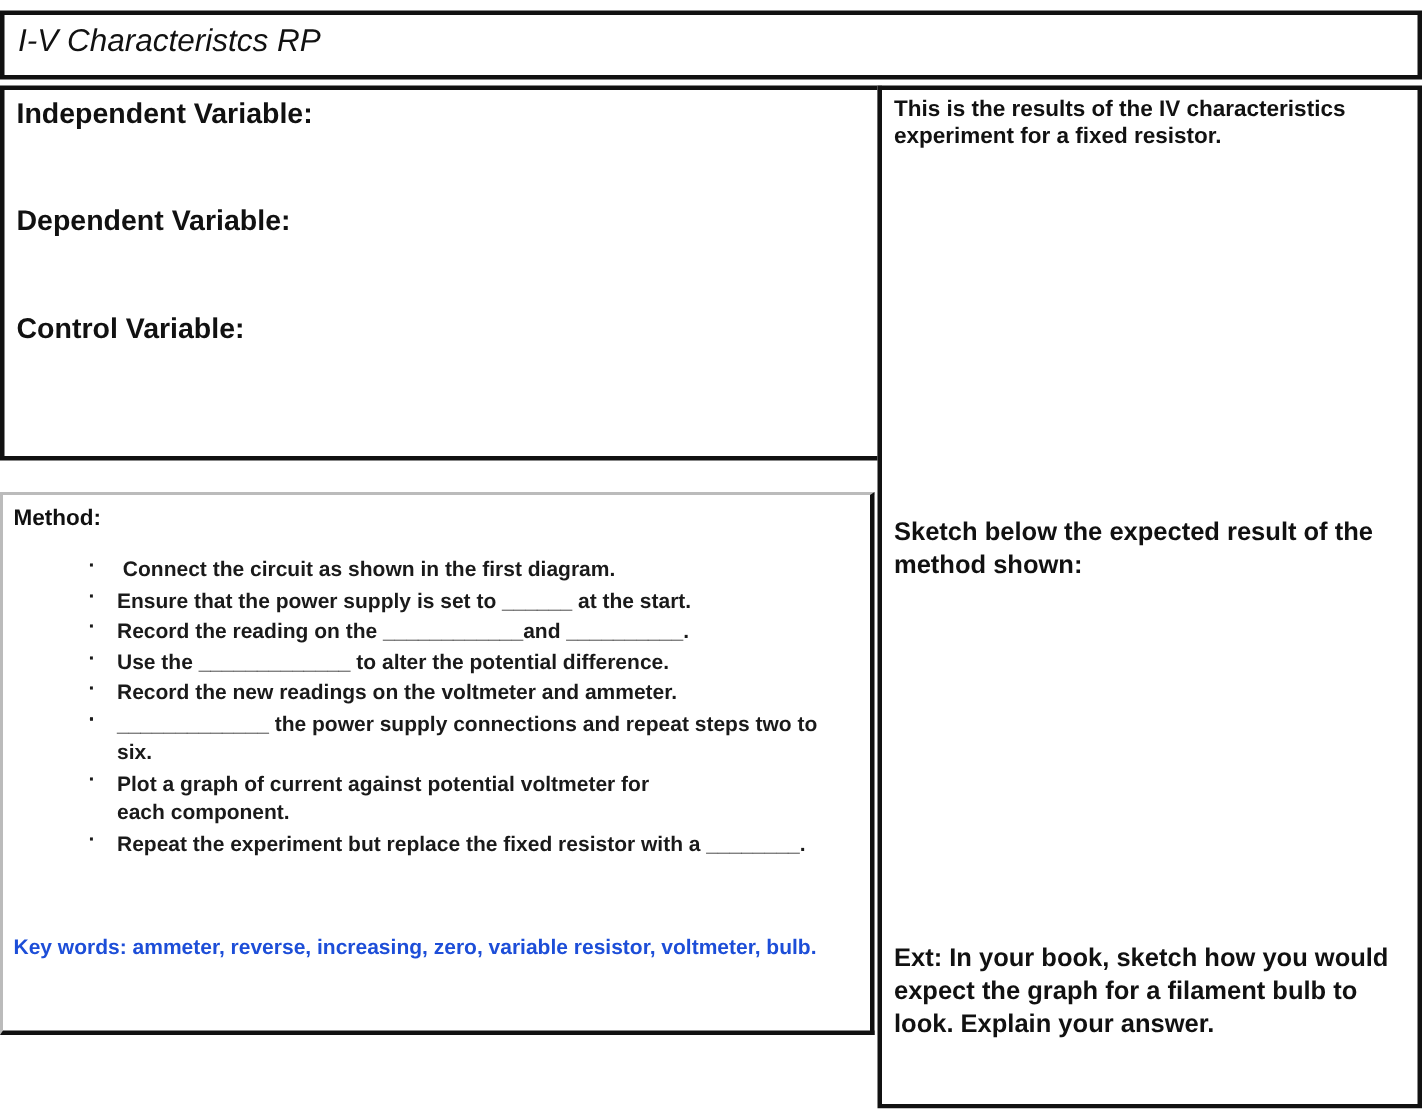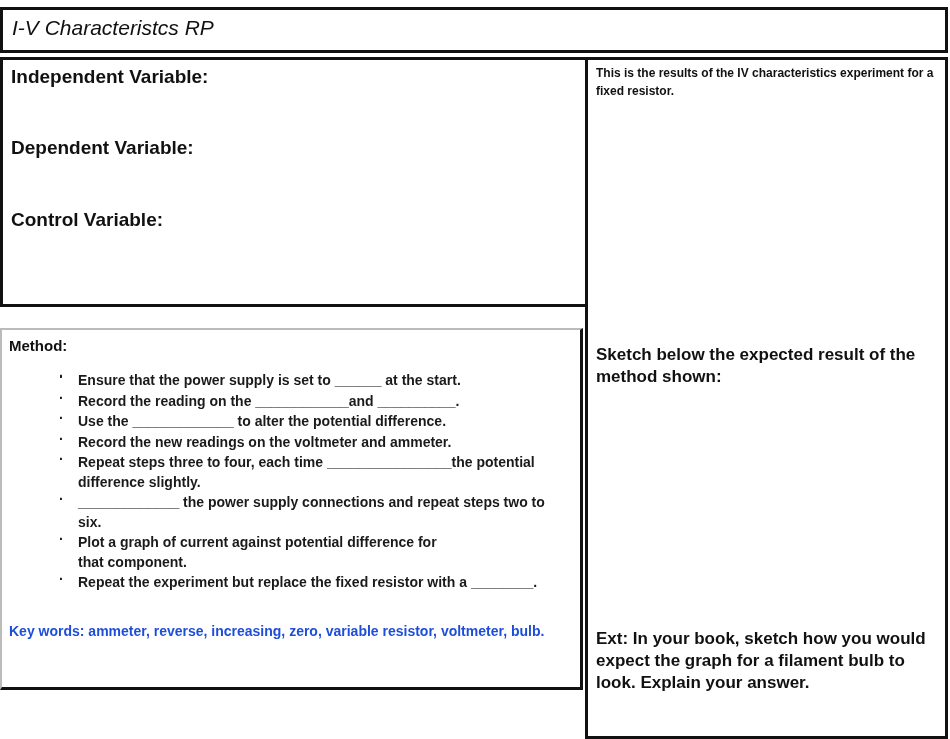--- a/index.html
+++ b/index.html
@@ -21,21 +21,21 @@
     }
     .var-label {
       position: absolute; left: 8px; font-size: 19px; font-weight: bold;
     }
     .right-box {
       left: 585px; top: 57px; width: 363px; height: 682px;
       border: 3px solid #111;
     }
     .results-text {
       position: absolute; left: 8px; top: 4px; width: 340px;
-      font-size: 12px; font-weight: bold; line-height: 18px;
+      font-size: 15px; font-weight: bold; line-height: 18px;
     }
     .sketch-text {
       position: absolute; left: 8px; top: 284px; width: 345px;
       font-size: 17px; font-weight: bold; line-height: 22px;
     }
     .ext-text {
       position: absolute; left: 8px; top: 568px; width: 345px;
       font-size: 17px; font-weight: bold; line-height: 22px;
     }
     .method-box {
@@ -76,24 +76,24 @@
 
 <div class="box right-box">
   <div class="results-text">This is the results of the IV characteristics experiment for a fixed resistor.</div>
   <div class="sketch-text">Sketch below the expected result of the method shown:</div>
   <div class="ext-text">Ext: In your book, sketch how you would expect the graph for a filament bulb to look. Explain your answer.</div>
 </div>
 
 <div class="box method-box">
   <div class="method-title">Method:</div>
   <ul class="steps">
-    <li class="step"><span class="bullet">·</span></li>
+    <li class="step"><span class="bullet">·</span><span style="white-space:pre;"> Connect the circuit as shown in the first diagram.</span></li>
     <li class="step"><span class="bullet">·</span><span>Ensure that the power supply is set to ______ at the start.</span></li>
     <li class="step"><span class="bullet">·</span><span>Record the reading on the ____________and __________.</span></li>
     <li class="step"><span class="bullet">·</span><span>Use the _____________ to alter the potential difference.</span></li>
     <li class="step"><span class="bullet">·</span><span>Record the new readings on the voltmeter and ammeter.</span></li>
-    <li class="step"><span class="bullet">·</span><span>Repeat steps three to four, each time ________________the potential difference slightly.</span></li>
+    <li class="step"><span class="bullet">·</span></li>
     <li class="step"><span class="bullet">·</span><span>_____________ the power supply connections and repeat steps two to six.</span></li>
-    <li class="step" style="padding-right:120px;"><span class="bullet">·</span><span>Plot a graph of current against potential difference for that component.</span></li>
+    <li class="step" style="padding-right:120px;"><span class="bullet">·</span><span>Plot a graph of current against potential voltmeter for each component.</span></li>
     <li class="step"><span class="bullet">·</span><span>Repeat the experiment but replace the fixed resistor with a ________.</span></li>
   </ul>
   <div class="keywords">Key words: ammeter, reverse, increasing, zero, variable resistor, voltmeter, bulb.</div>
 </div>
 
 </body></html>

